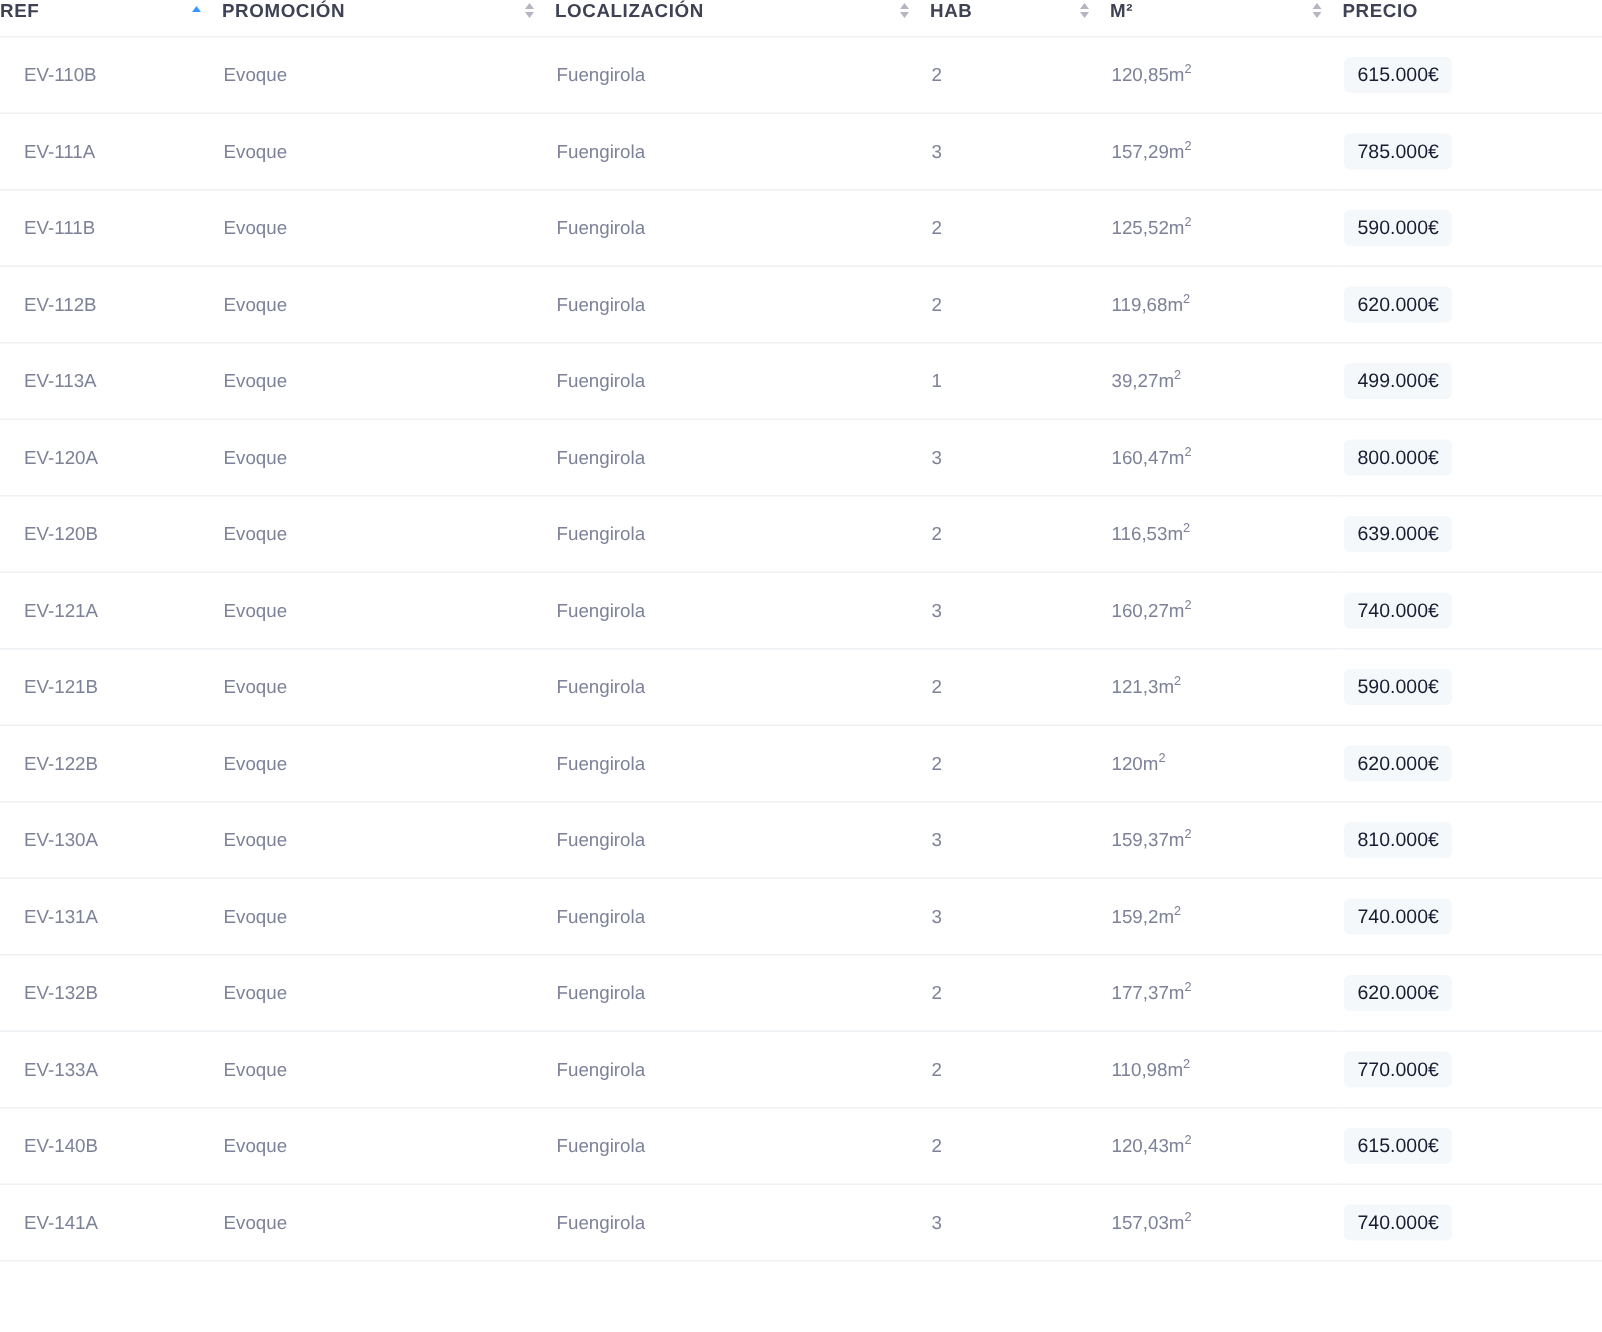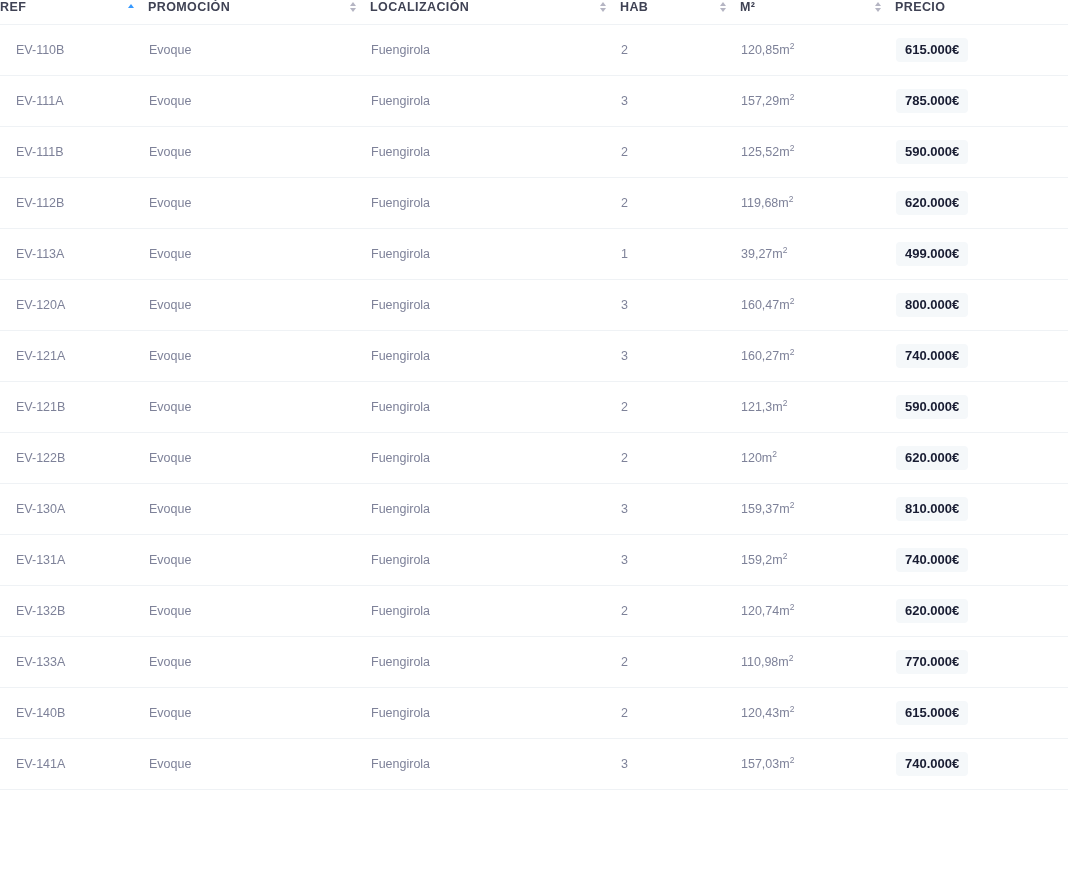--- a/index.html
+++ b/index.html
@@ -88,21 +88,21 @@
   td.c-ref { padding-left: 16px; color: #7e8299; }
   td.c-promo { }
   td.c-loc { }
   td.c-hab { }
   td.c-m2 { }
   td.c-precio { }
   .price-badge {
     display: inline-block;
     background: #f5f8fa;
     color: #181c32;
-    font-weight: bold;
+    font-weight: normal;
     font-size: 13px;
     border-radius: 4px;
     padding: 5px 9px;
     line-height: 1.1;
   }
   sup {
     font-size: 8.5px;
     vertical-align: super;
     line-height: 0;
   }
@@ -208,20 +208,28 @@
         </tr>
         <tr>
           <td class="c-ref">EV-120A</td>
           <td class="c-promo">Evoque</td>
           <td class="c-loc">Fuengirola</td>
           <td class="c-hab">3</td>
           <td class="c-m2"><span>160,47</span><span>m</span><sup>2</sup></td>
           <td class="c-precio"><span class="price-badge">800.000€</span></td>
         </tr>
         <tr>
+          <td class="c-ref">EV-120B</td>
+          <td class="c-promo">Evoque</td>
+          <td class="c-loc">Fuengirola</td>
+          <td class="c-hab">2</td>
+          <td class="c-m2"><span>116,53</span><span>m</span><sup>2</sup></td>
+          <td class="c-precio"><span class="price-badge">639.000€</span></td>
+        </tr>
+        <tr>
           <td class="c-ref">EV-121A</td>
           <td class="c-promo">Evoque</td>
           <td class="c-loc">Fuengirola</td>
           <td class="c-hab">3</td>
           <td class="c-m2"><span>160,27</span><span>m</span><sup>2</sup></td>
           <td class="c-precio"><span class="price-badge">740.000€</span></td>
         </tr>
         <tr>
           <td class="c-ref">EV-121B</td>
           <td class="c-promo">Evoque</td>
@@ -252,21 +260,21 @@
           <td class="c-loc">Fuengirola</td>
           <td class="c-hab">3</td>
           <td class="c-m2"><span>159,2</span><span>m</span><sup>2</sup></td>
           <td class="c-precio"><span class="price-badge">740.000€</span></td>
         </tr>
         <tr>
           <td class="c-ref">EV-132B</td>
           <td class="c-promo">Evoque</td>
           <td class="c-loc">Fuengirola</td>
           <td class="c-hab">2</td>
-          <td class="c-m2"><span>120,74</span><span>m</span><sup>2</sup></td>
+          <td class="c-m2"><span>177,37</span><span>m</span><sup>2</sup></td>
           <td class="c-precio"><span class="price-badge">620.000€</span></td>
         </tr>
         <tr>
           <td class="c-ref">EV-133A</td>
           <td class="c-promo">Evoque</td>
           <td class="c-loc">Fuengirola</td>
           <td class="c-hab">2</td>
           <td class="c-m2"><span>110,98</span><span>m</span><sup>2</sup></td>
           <td class="c-precio"><span class="price-badge">770.000€</span></td>
         </tr>

